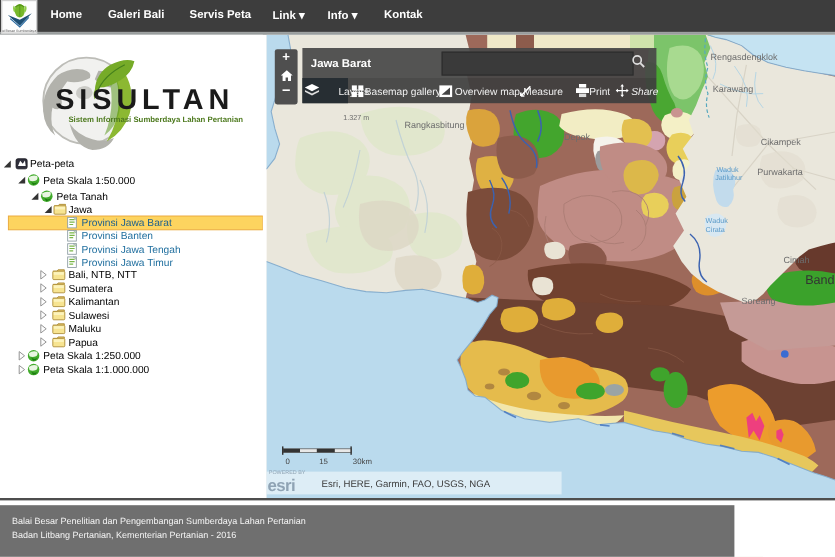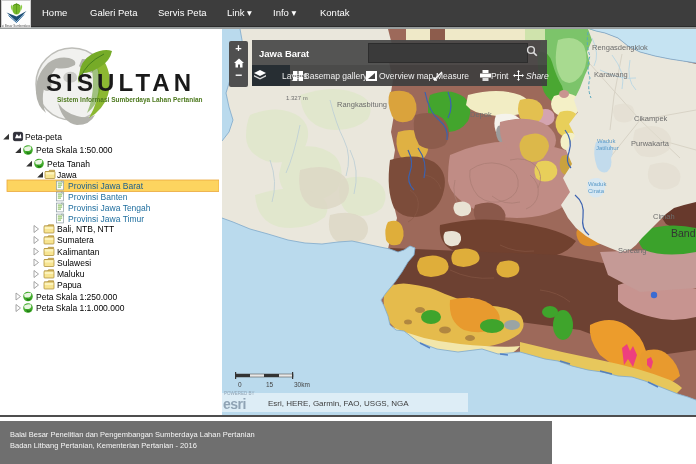--- a/index.html
+++ b/index.html
@@ -1,34 +1,34 @@
 <!DOCTYPE html>
 <html><head>
 <meta charset="utf-8">
 <style>
 html,body{margin:0;padding:0;}
 body{width:696px;height:464px;overflow:hidden;position:relative;
   font-family:"Liberation Sans",sans-serif;background:#fff;}
 #nav{position:absolute;left:0;top:0;width:696px;height:26px;background:#3d3d3d;}
-#nav .it{position:absolute;top:7px;color:#fff;font-size:9.5px;font-weight:normal;}
+#nav .it{position:absolute;top:7px;color:#fff;font-size:9.5px;font-weight:bold;}
 #navline1{position:absolute;left:0;top:26px;width:696px;height:1px;background:#2b2b2b;}
 #navline2{position:absolute;left:0;top:27px;width:696px;height:2px;background:#989d9d;}
 #logobox{position:absolute;left:1px;top:0px;width:30px;height:28px;background:#fdfdfd;
   border:1px solid #cfcfcf;box-sizing:border-box;z-index:5;}
 #sidebar{position:absolute;left:0;top:29px;width:219px;height:386px;background:#fff;}
 #mapwrap{position:absolute;left:222px;top:29px;width:474px;height:386px;}
 #botline{position:absolute;left:0;top:415px;width:696px;height:2px;background:#4e4e4e;}
-#footer{position:absolute;left:0;top:421px;width:552px;height:43px;background:#6f6f6f;}
+#footer{position:absolute;left:0;top:421px;width:612px;height:43px;background:#6f6f6f;}
 #footer div{color:#f5f5f5;font-size:7.5px;line-height:10.5px;}
 </style>
 </head>
 <body>
 <div id="nav">
   <span class="it" style="left:42px">Home</span>
-  <span class="it" style="left:90px">Galeri Peta</span>
+  <span class="it" style="left:90px">Galeri Bali</span>
   <span class="it" style="left:158px">Servis Peta</span>
   <span class="it" style="left:227px">Link ▾</span>
   <span class="it" style="left:273px">Info ▾</span>
   <span class="it" style="left:320px">Kontak</span>
 </div>
 <div id="navline1"></div>
 <div id="navline2"></div>
 <div id="logobox">
 <svg width="28" height="26" viewBox="0 0 28 26">
 <ellipse cx="14.5" cy="8" rx="4.2" ry="5.6" fill="#76b82a"></ellipse>

